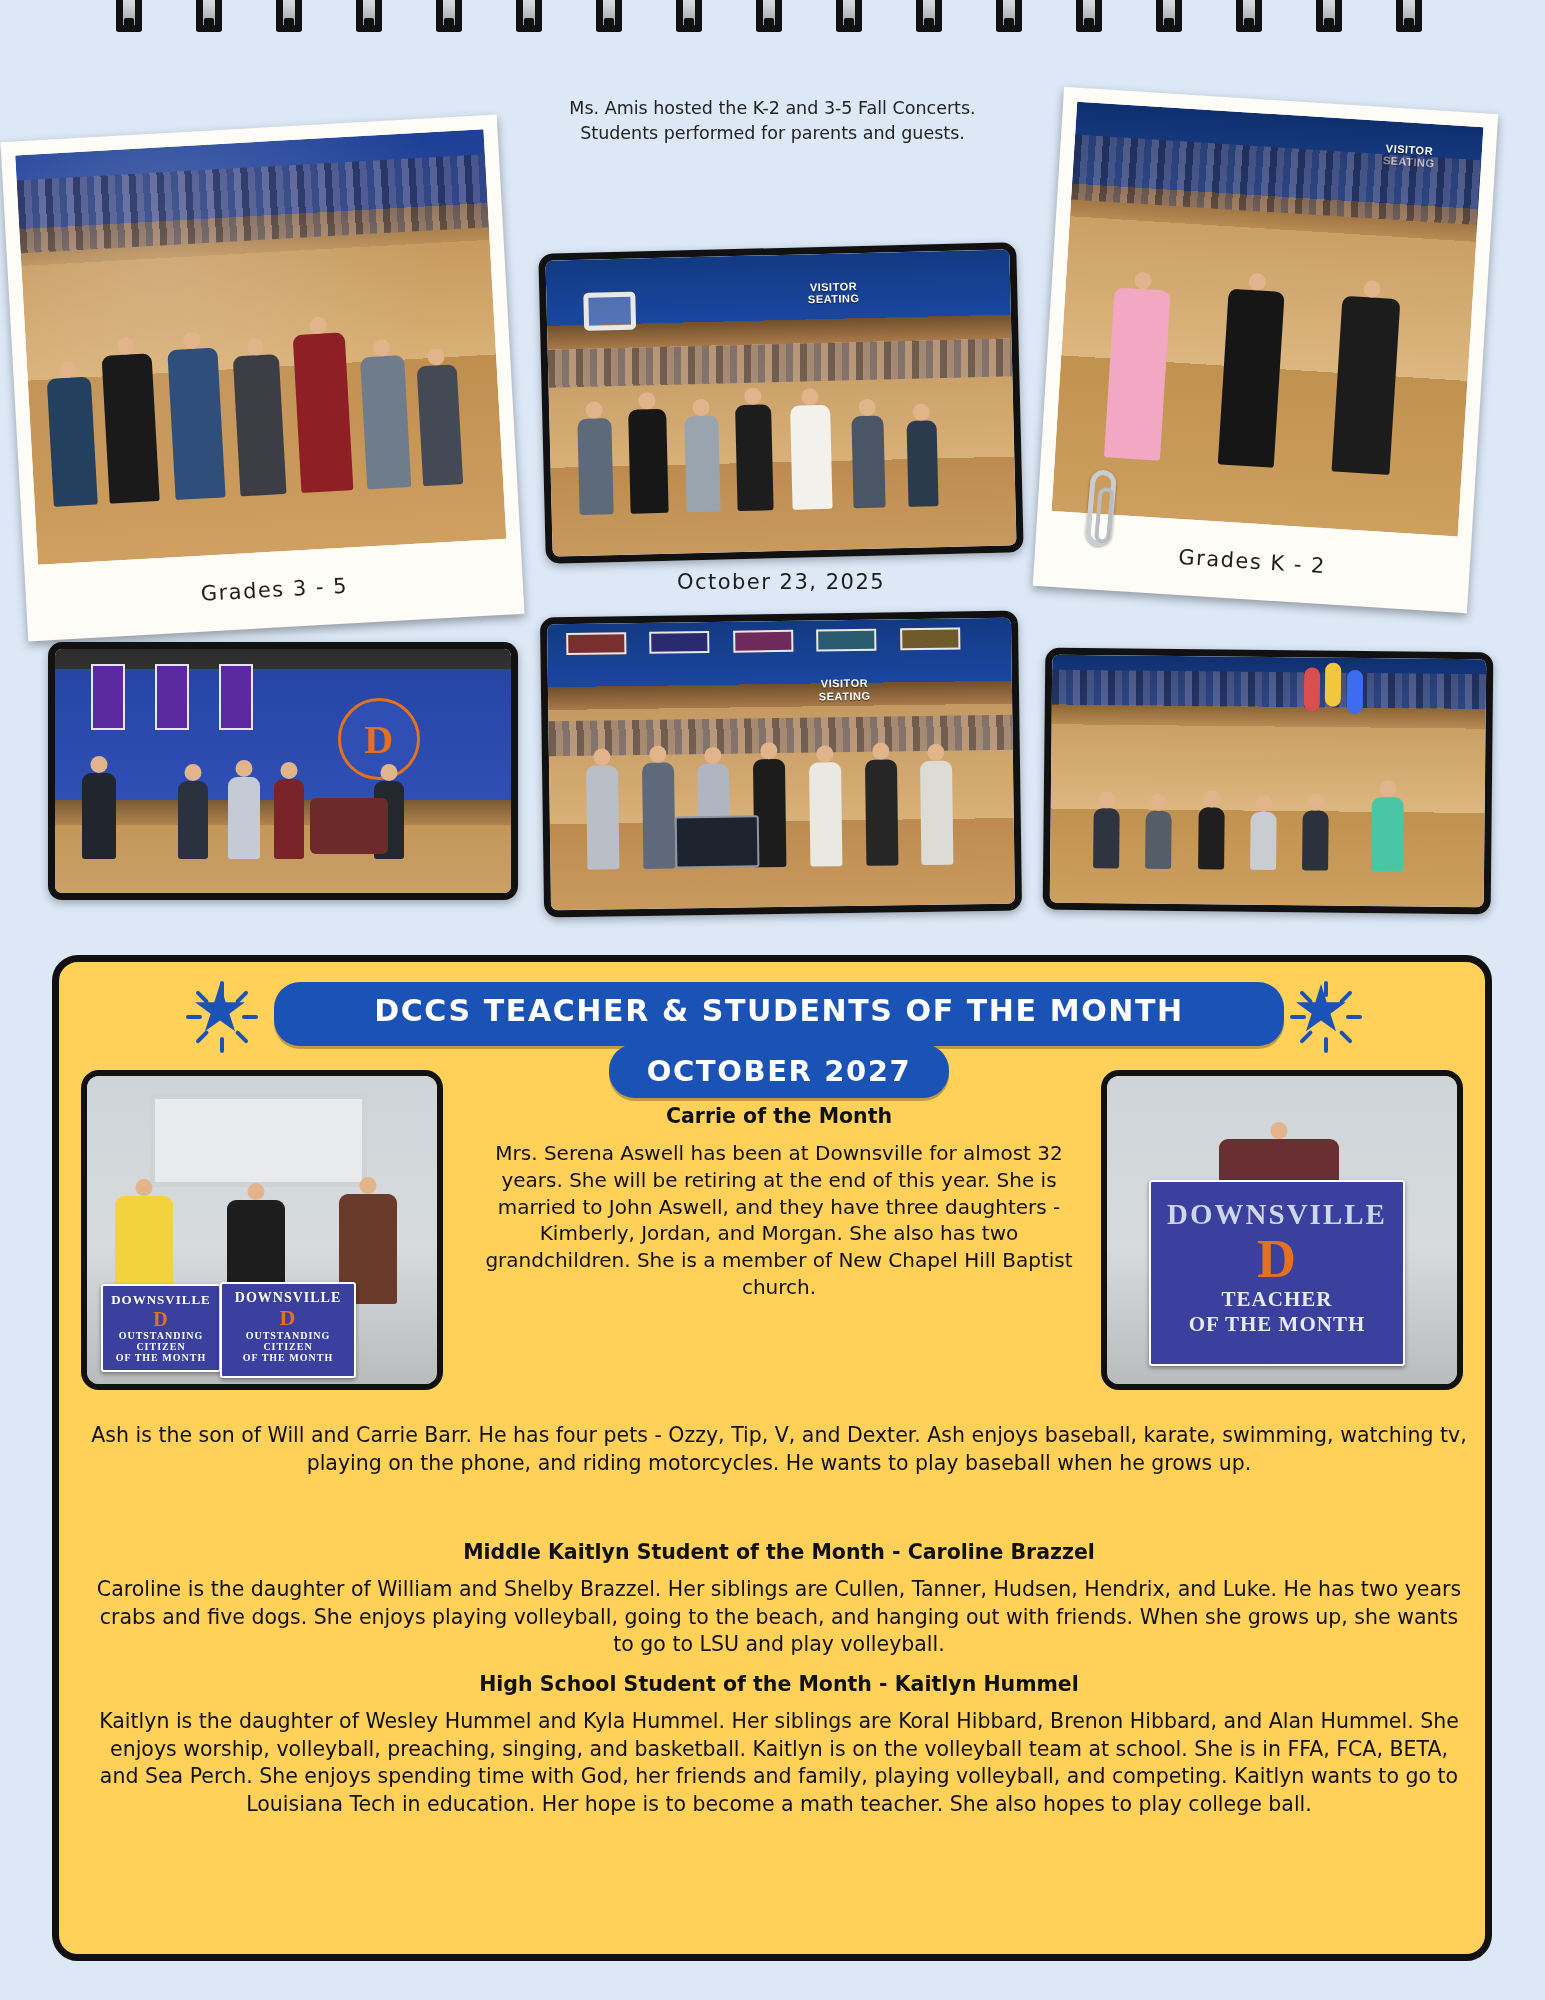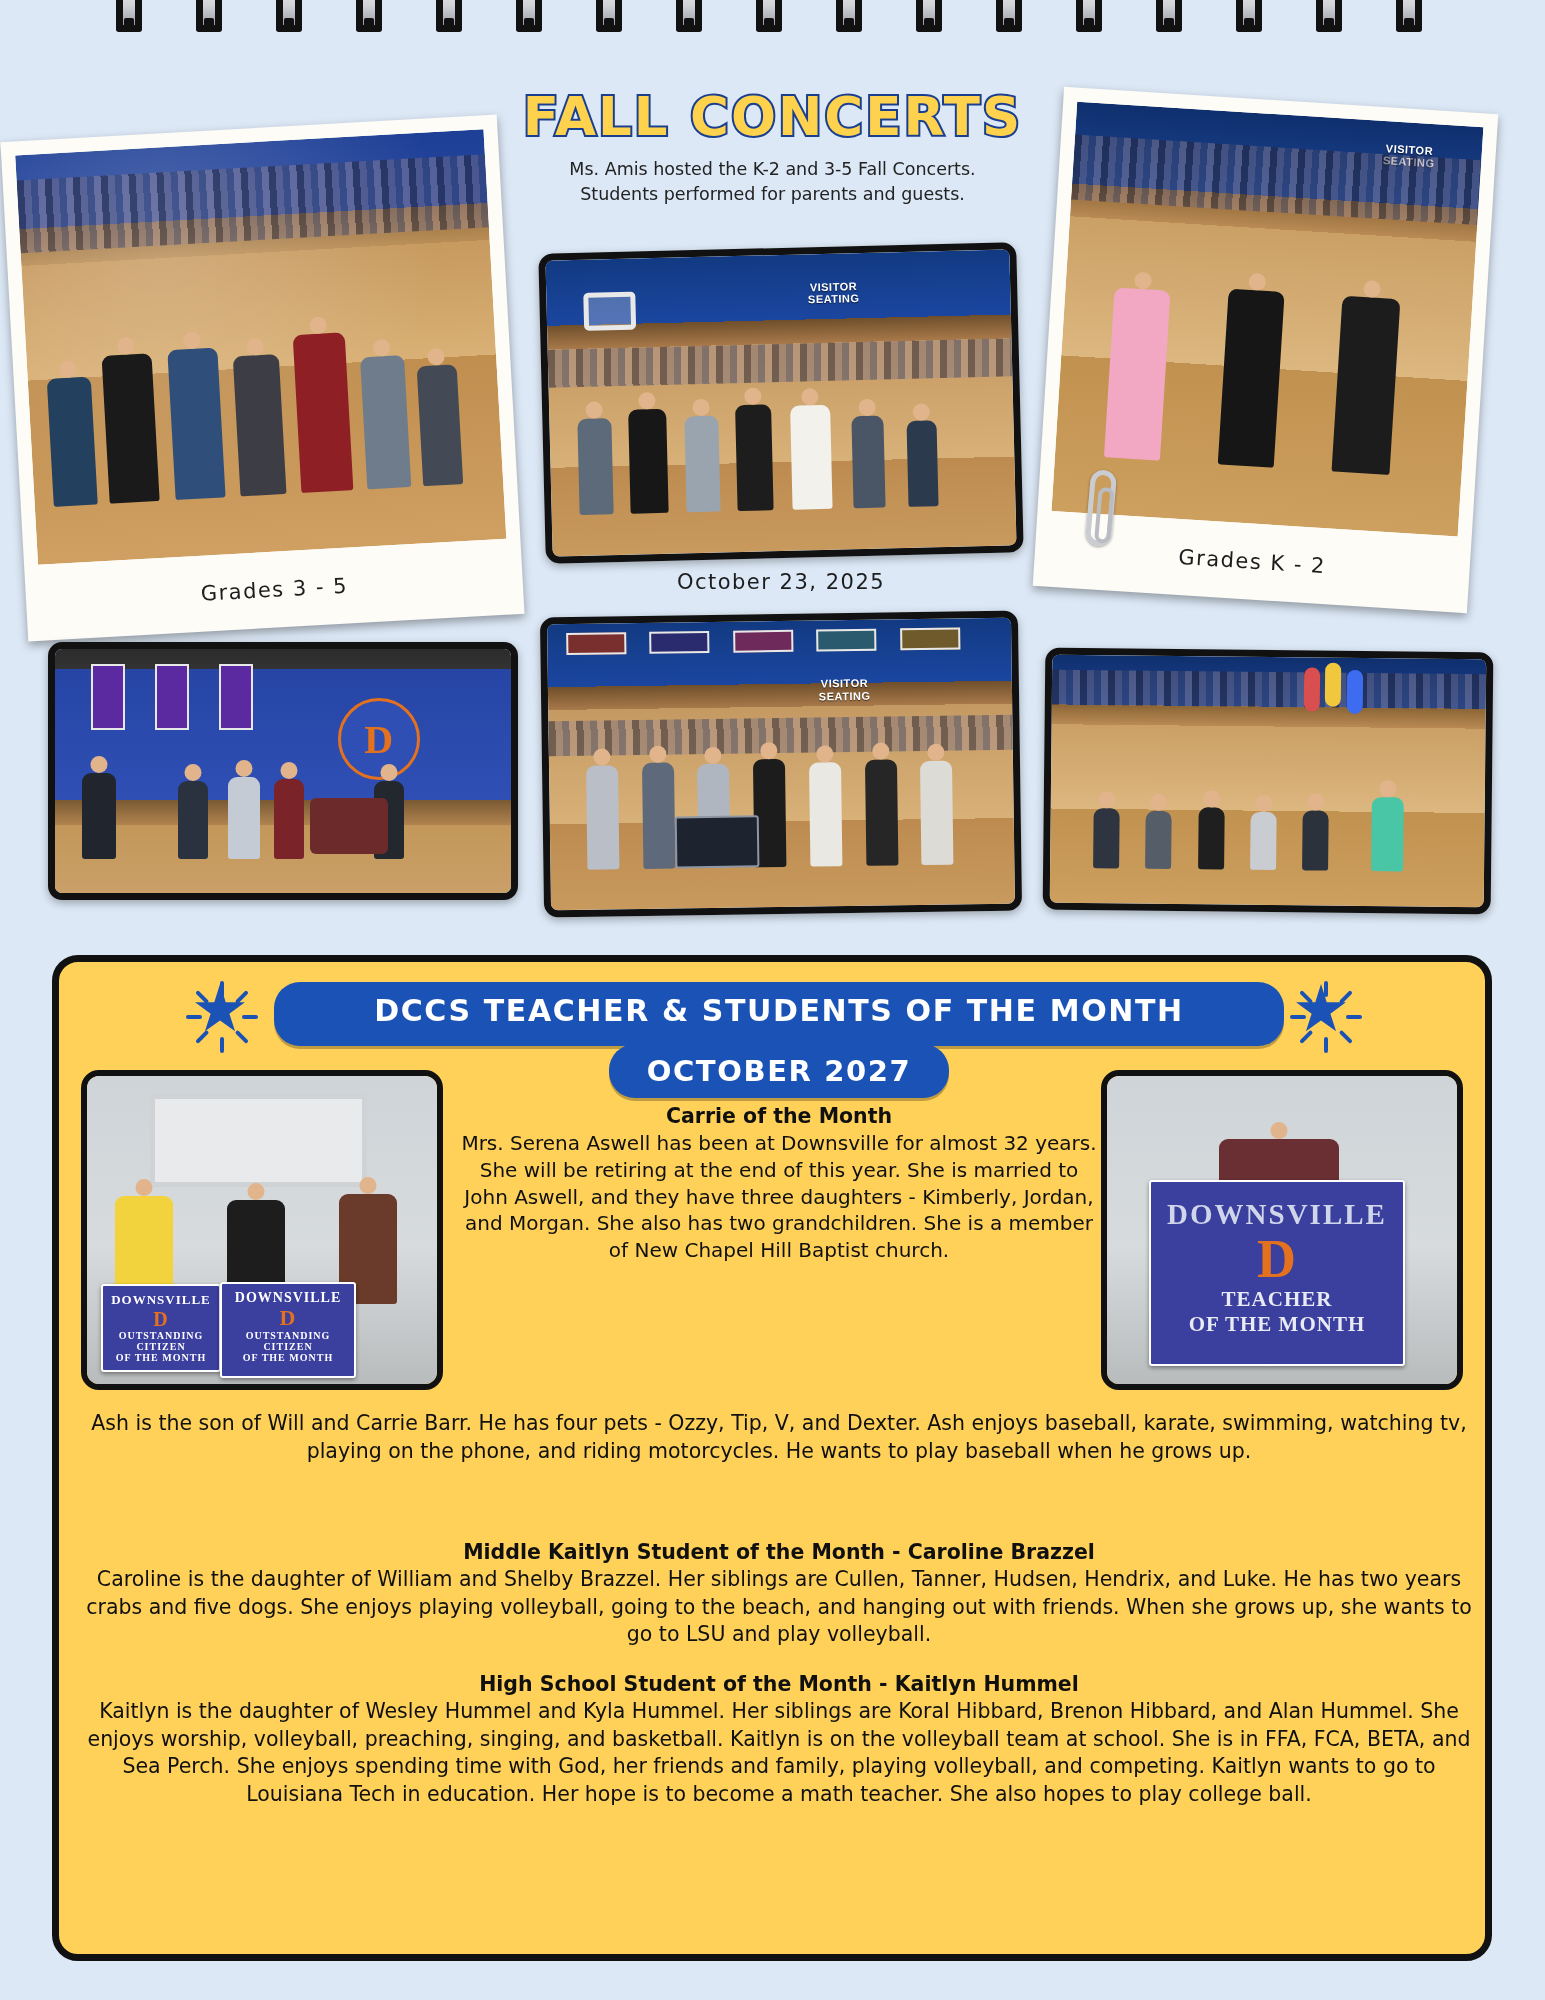--- a/index.html
+++ b/index.html
@@ -298,21 +298,21 @@
     font-family: "DejaVu Sans", sans-serif;
   }
   .sec-head {
     font-weight: bold;
     font-size: 20.5px;
     margin: 0 0 2px 0;
   }
   .sec-body {
     font-size: 20px;
     line-height: 1.34;
-    margin: 0;
+    margin: 12px;
   }
   .wide-block {
     position: absolute;
     left: 18px;
     width: 1404px;
     text-align: center;
     color: #101010;
     font-family: "DejaVu Sans", sans-serif;
   }
   .wide-block .sec-head { font-size: 20.5px; }
@@ -338,21 +338,20 @@
   <div class="coil" style="left:916px"></div>
   <div class="coil" style="left:996px"></div>
   <div class="coil" style="left:1076px"></div>
   <div class="coil" style="left:1156px"></div>
   <div class="coil" style="left:1236px"></div>
   <div class="coil" style="left:1316px"></div>
   <div class="coil" style="left:1396px"></div>
 </div>
 
 <div class="title-wrap">
-  <h1 class="main-title">FALL CONCERTS</h1>
   <p class="subtitle">
     <span>Ms. Amis hosted the K-2 and 3-5 Fall Concerts.</span><br>
     <span>Students performed for parents and guests.</span>
   </p>
 </div>
 
 <div class="polaroid" style="left:14px; top:128px; width:497px; height:500px; transform:rotate(-3.2deg);">
   <div class="pimg">
     <div class="inner gym-a">
       <div class="crowd" style="top:6%; height:18%;"></div>

